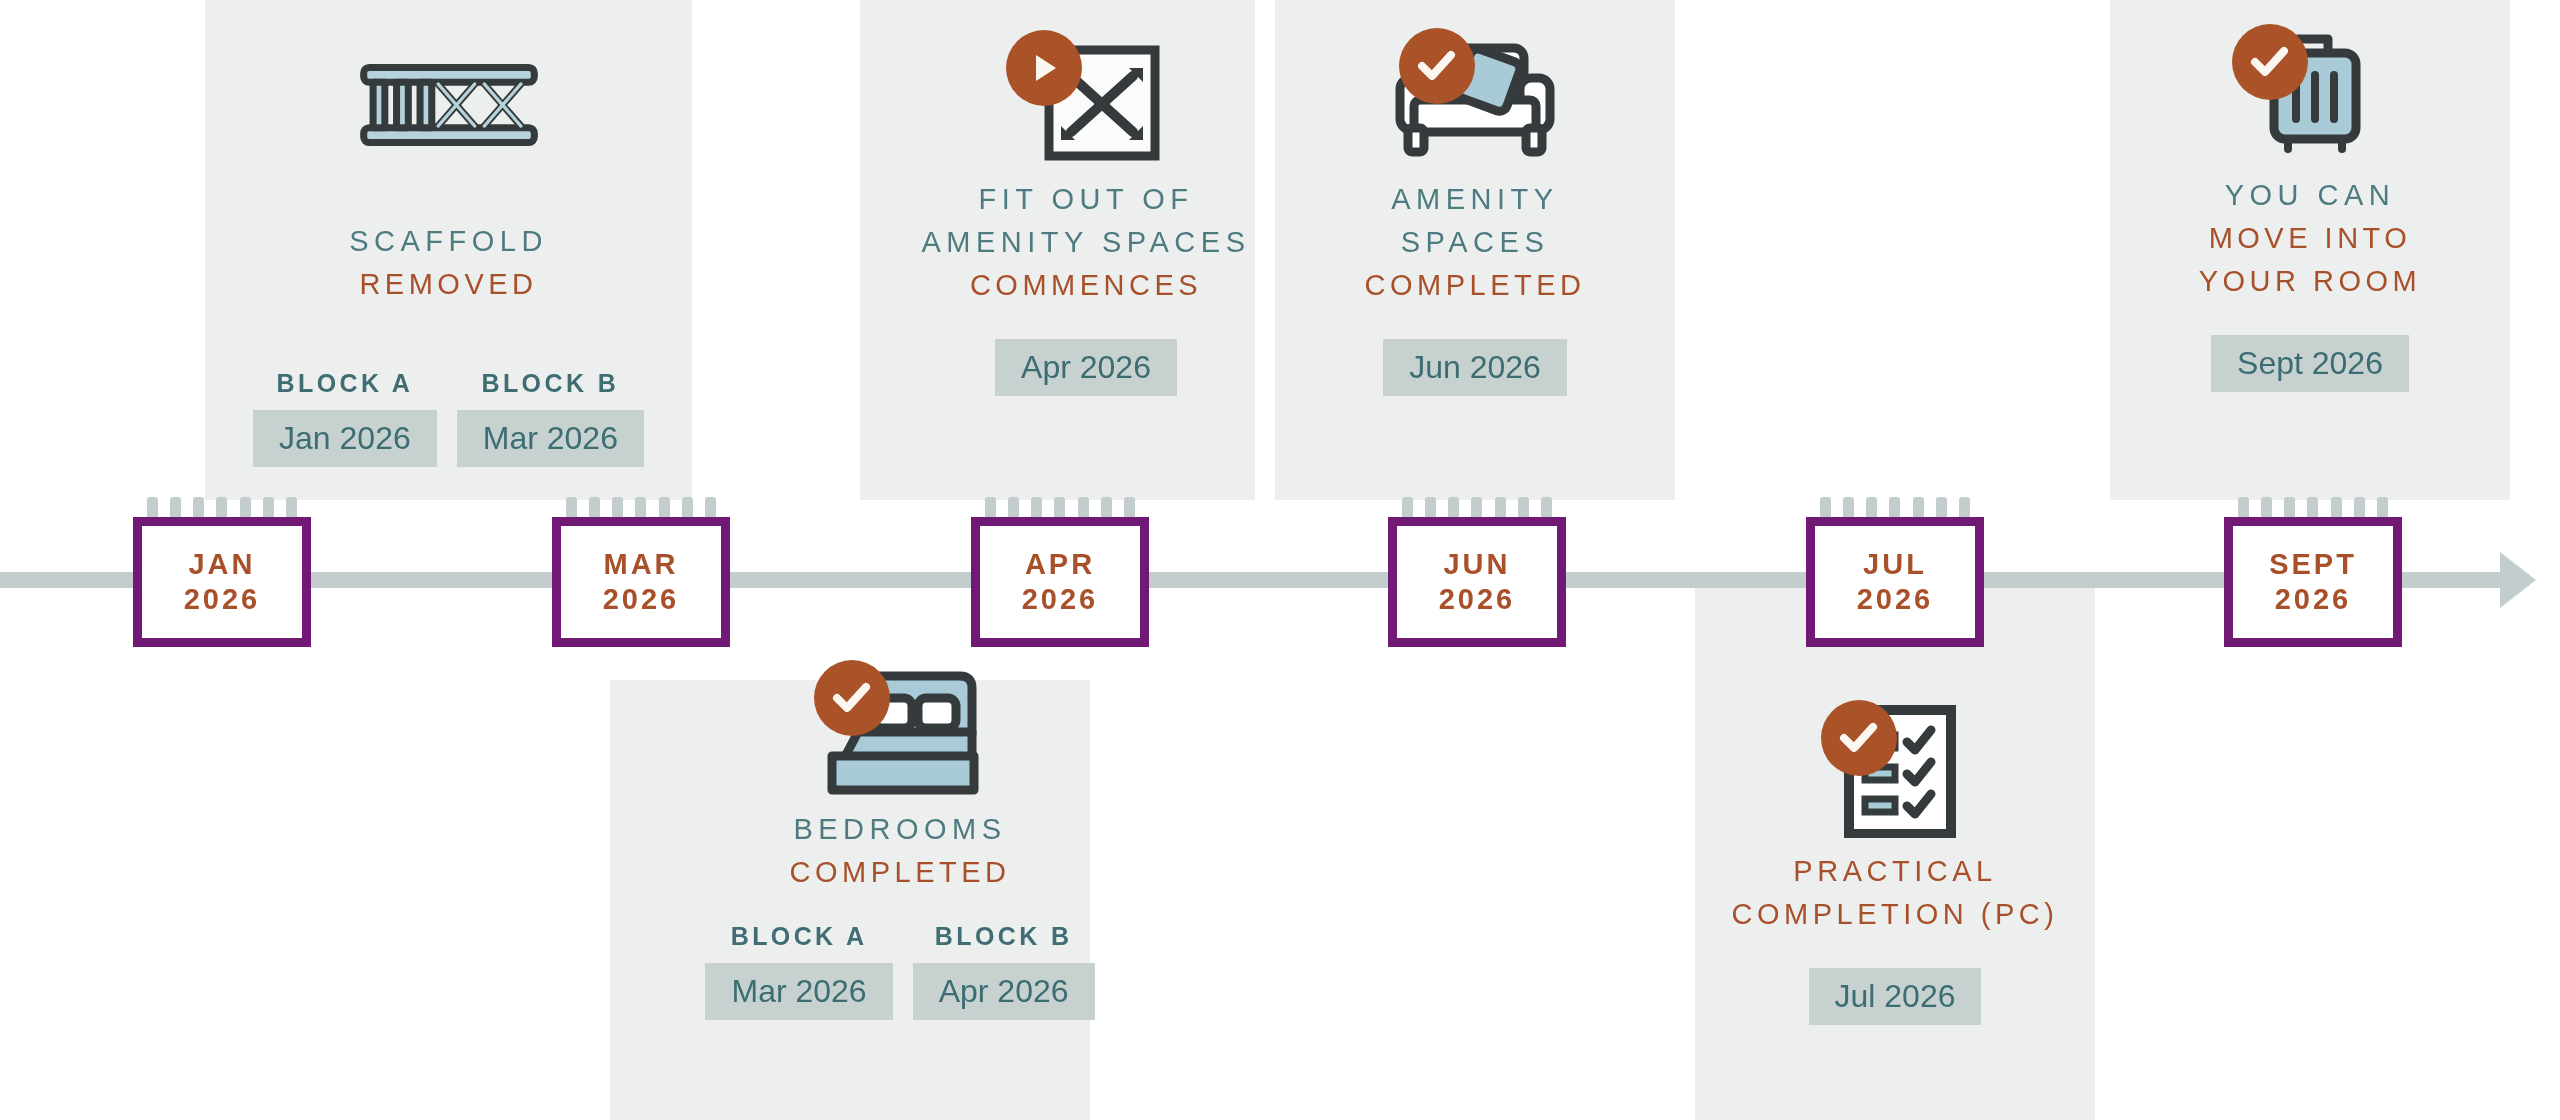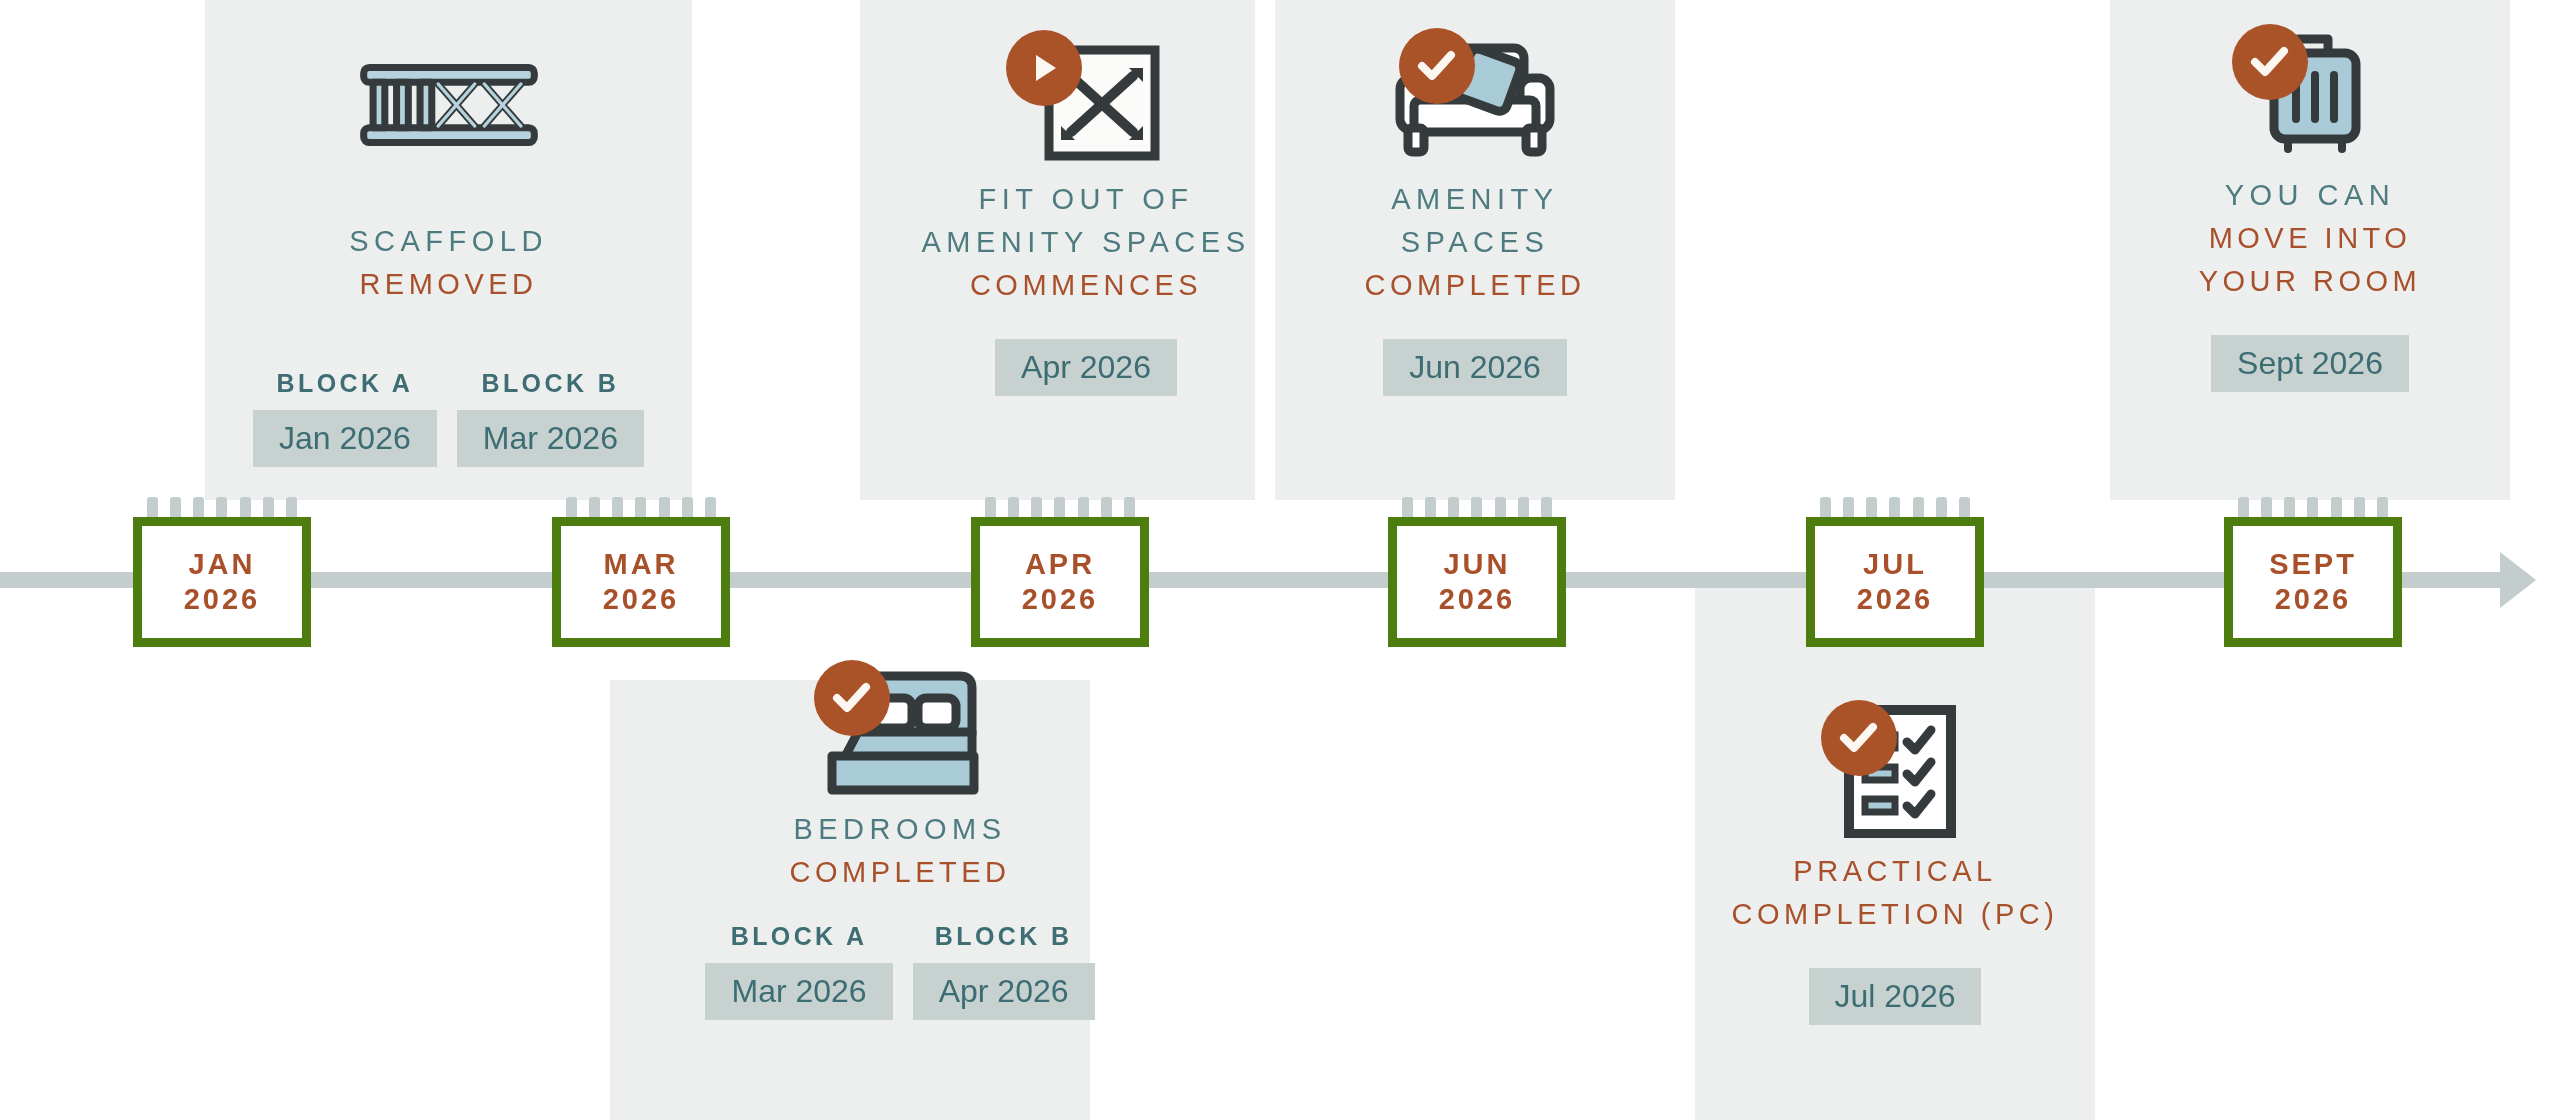--- a/index.html
+++ b/index.html
@@ -19,21 +19,21 @@
     position:absolute;top:552px;width:0;height:0;
     border-top:28px solid transparent;border-bottom:28px solid transparent;
     border-left:36px solid #c3cdcd;
   }
 
   
   .cal{position:absolute;width:178px;}
   .cal-rings{position:relative;height:20px;margin:0 14px;display:flex;justify-content:space-between;}
   .cal-rings i{display:block;width:11px;height:20px;background:#c3cdcd;border-radius:3px 3px 0 0;}
   .cal-body{
-    border:9px solid #4d7c0f;background:#ffffff;height:130px;
+    border:9px solid #701a75;background:#ffffff;height:130px;
     display:flex;flex-direction:column;align-items:center;justify-content:center;
     box-sizing:border-box;
   }
   .cal-m,.cal-y{
     color:#a8502a;font-weight:bold;font-size:29px;letter-spacing:3px;line-height:1.22;
   }
 
   
   .mil{position:absolute;display:flex;flex-direction:column;align-items:center;}
   .icon-wrap{position:relative;width:180px;height:140px;display:flex;align-items:center;justify-content:center;}

